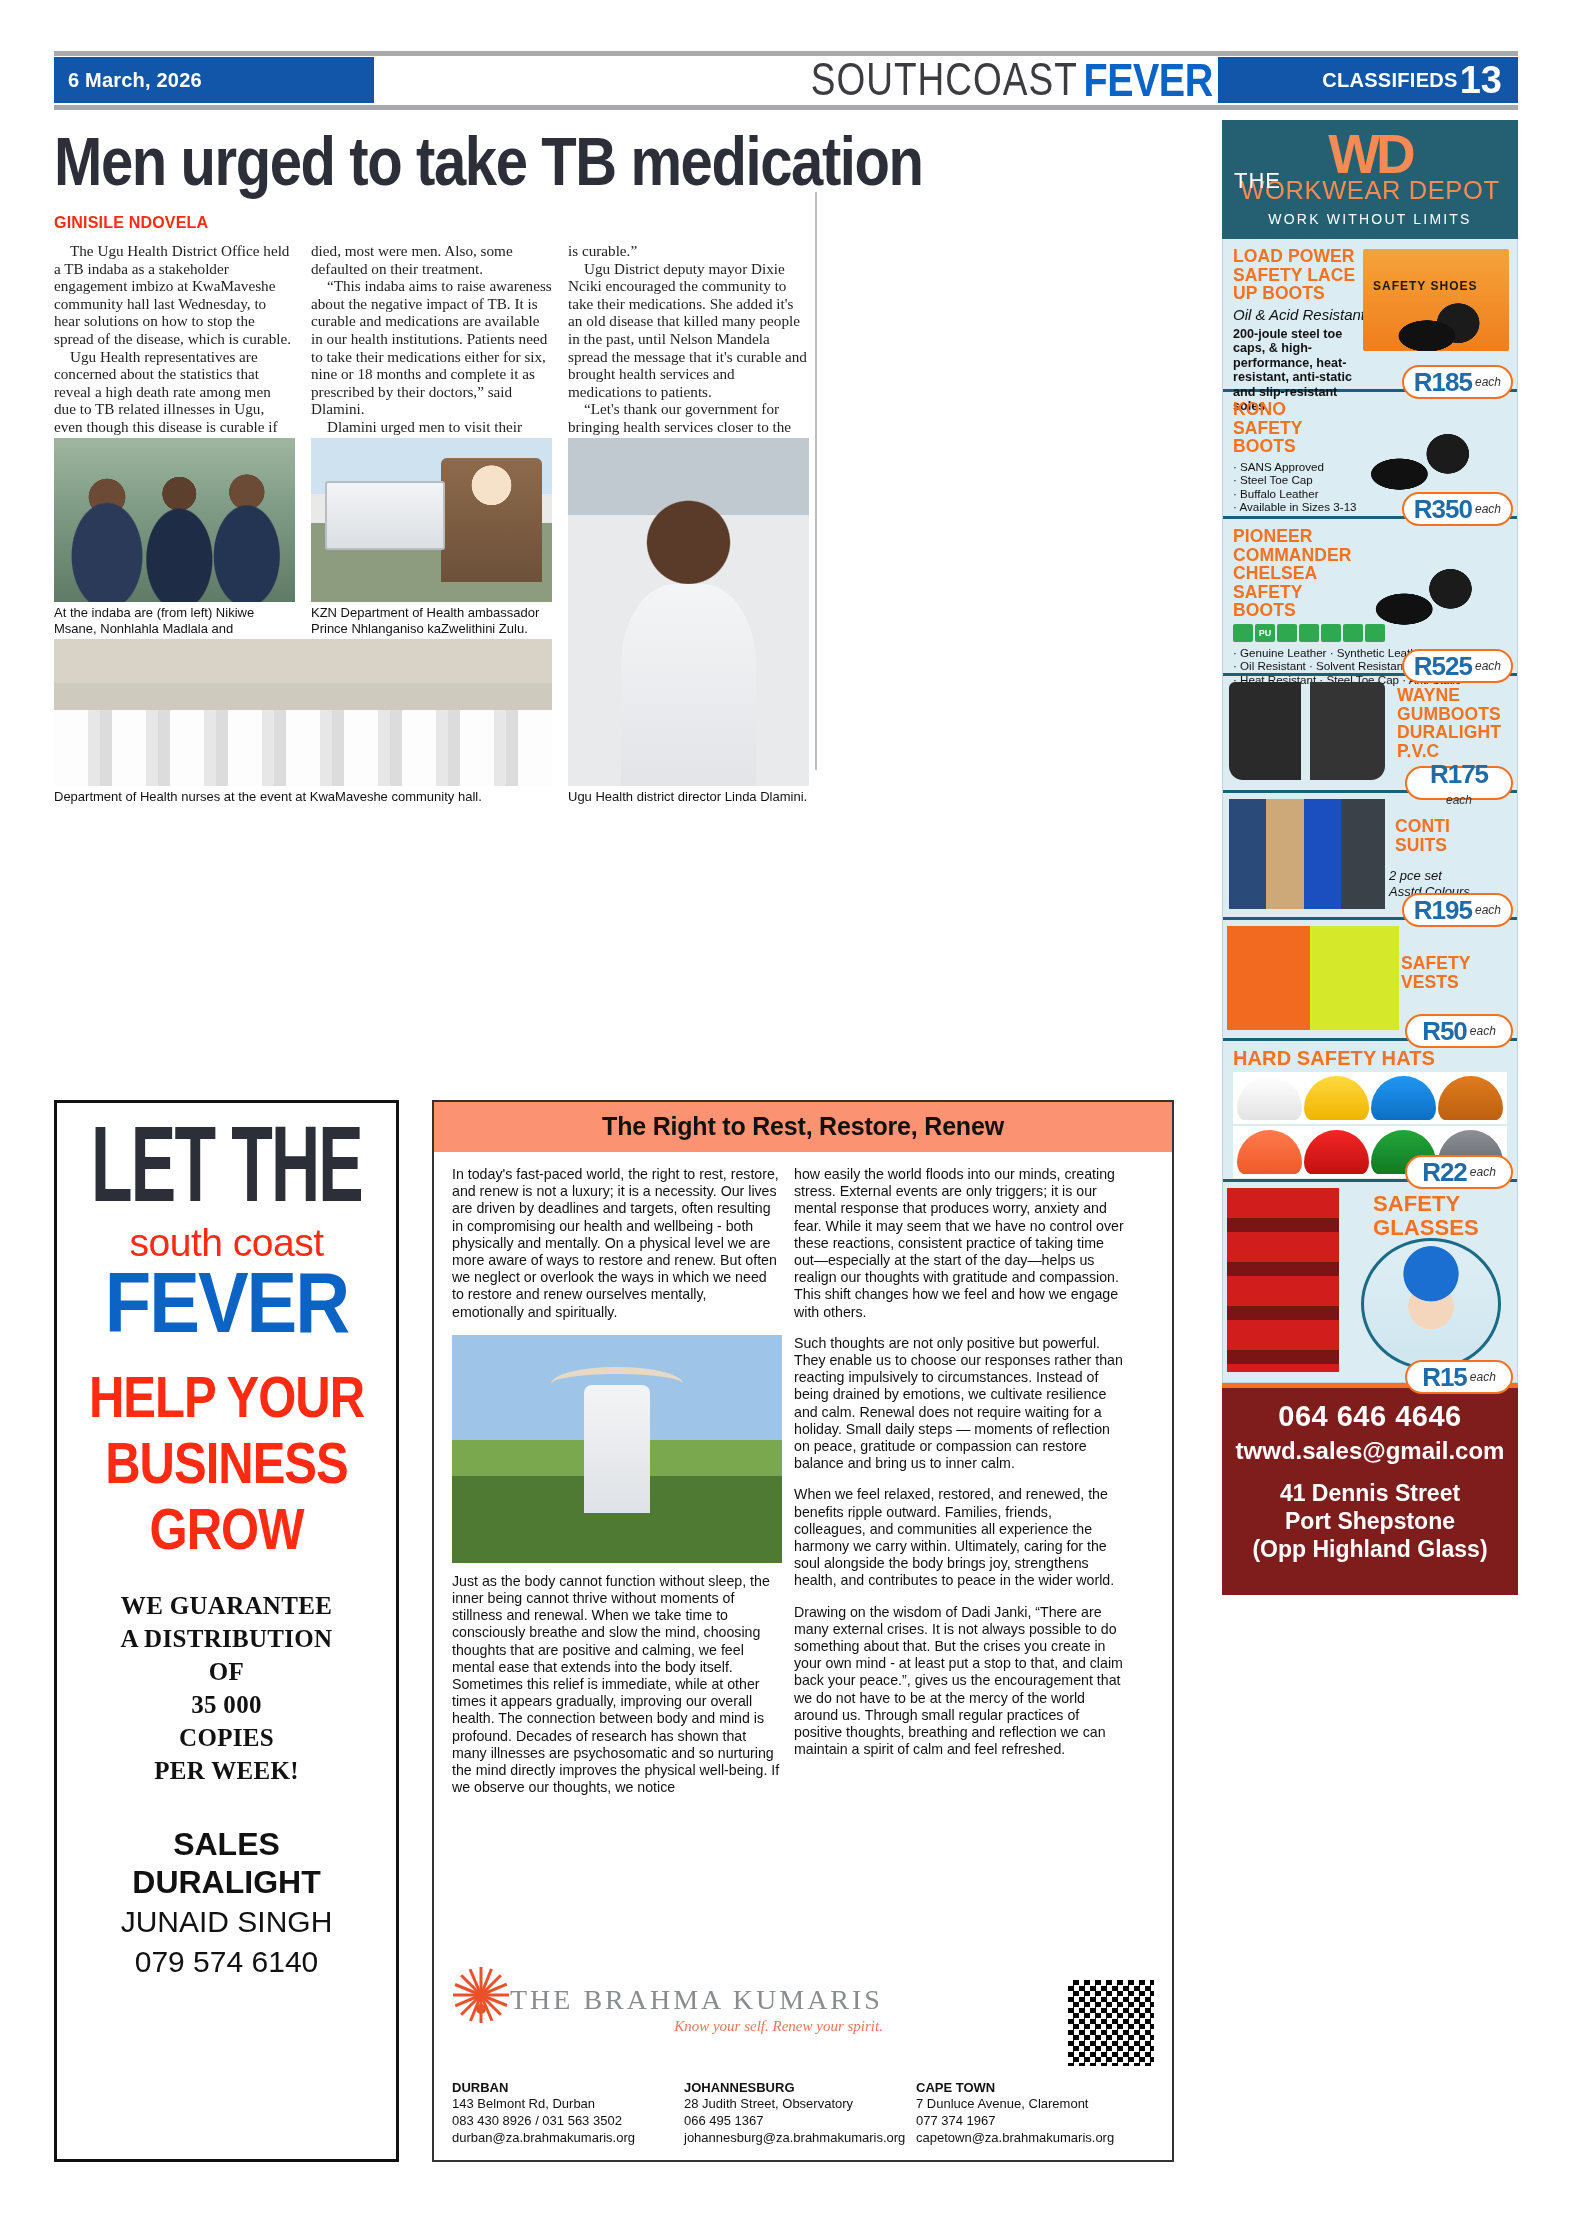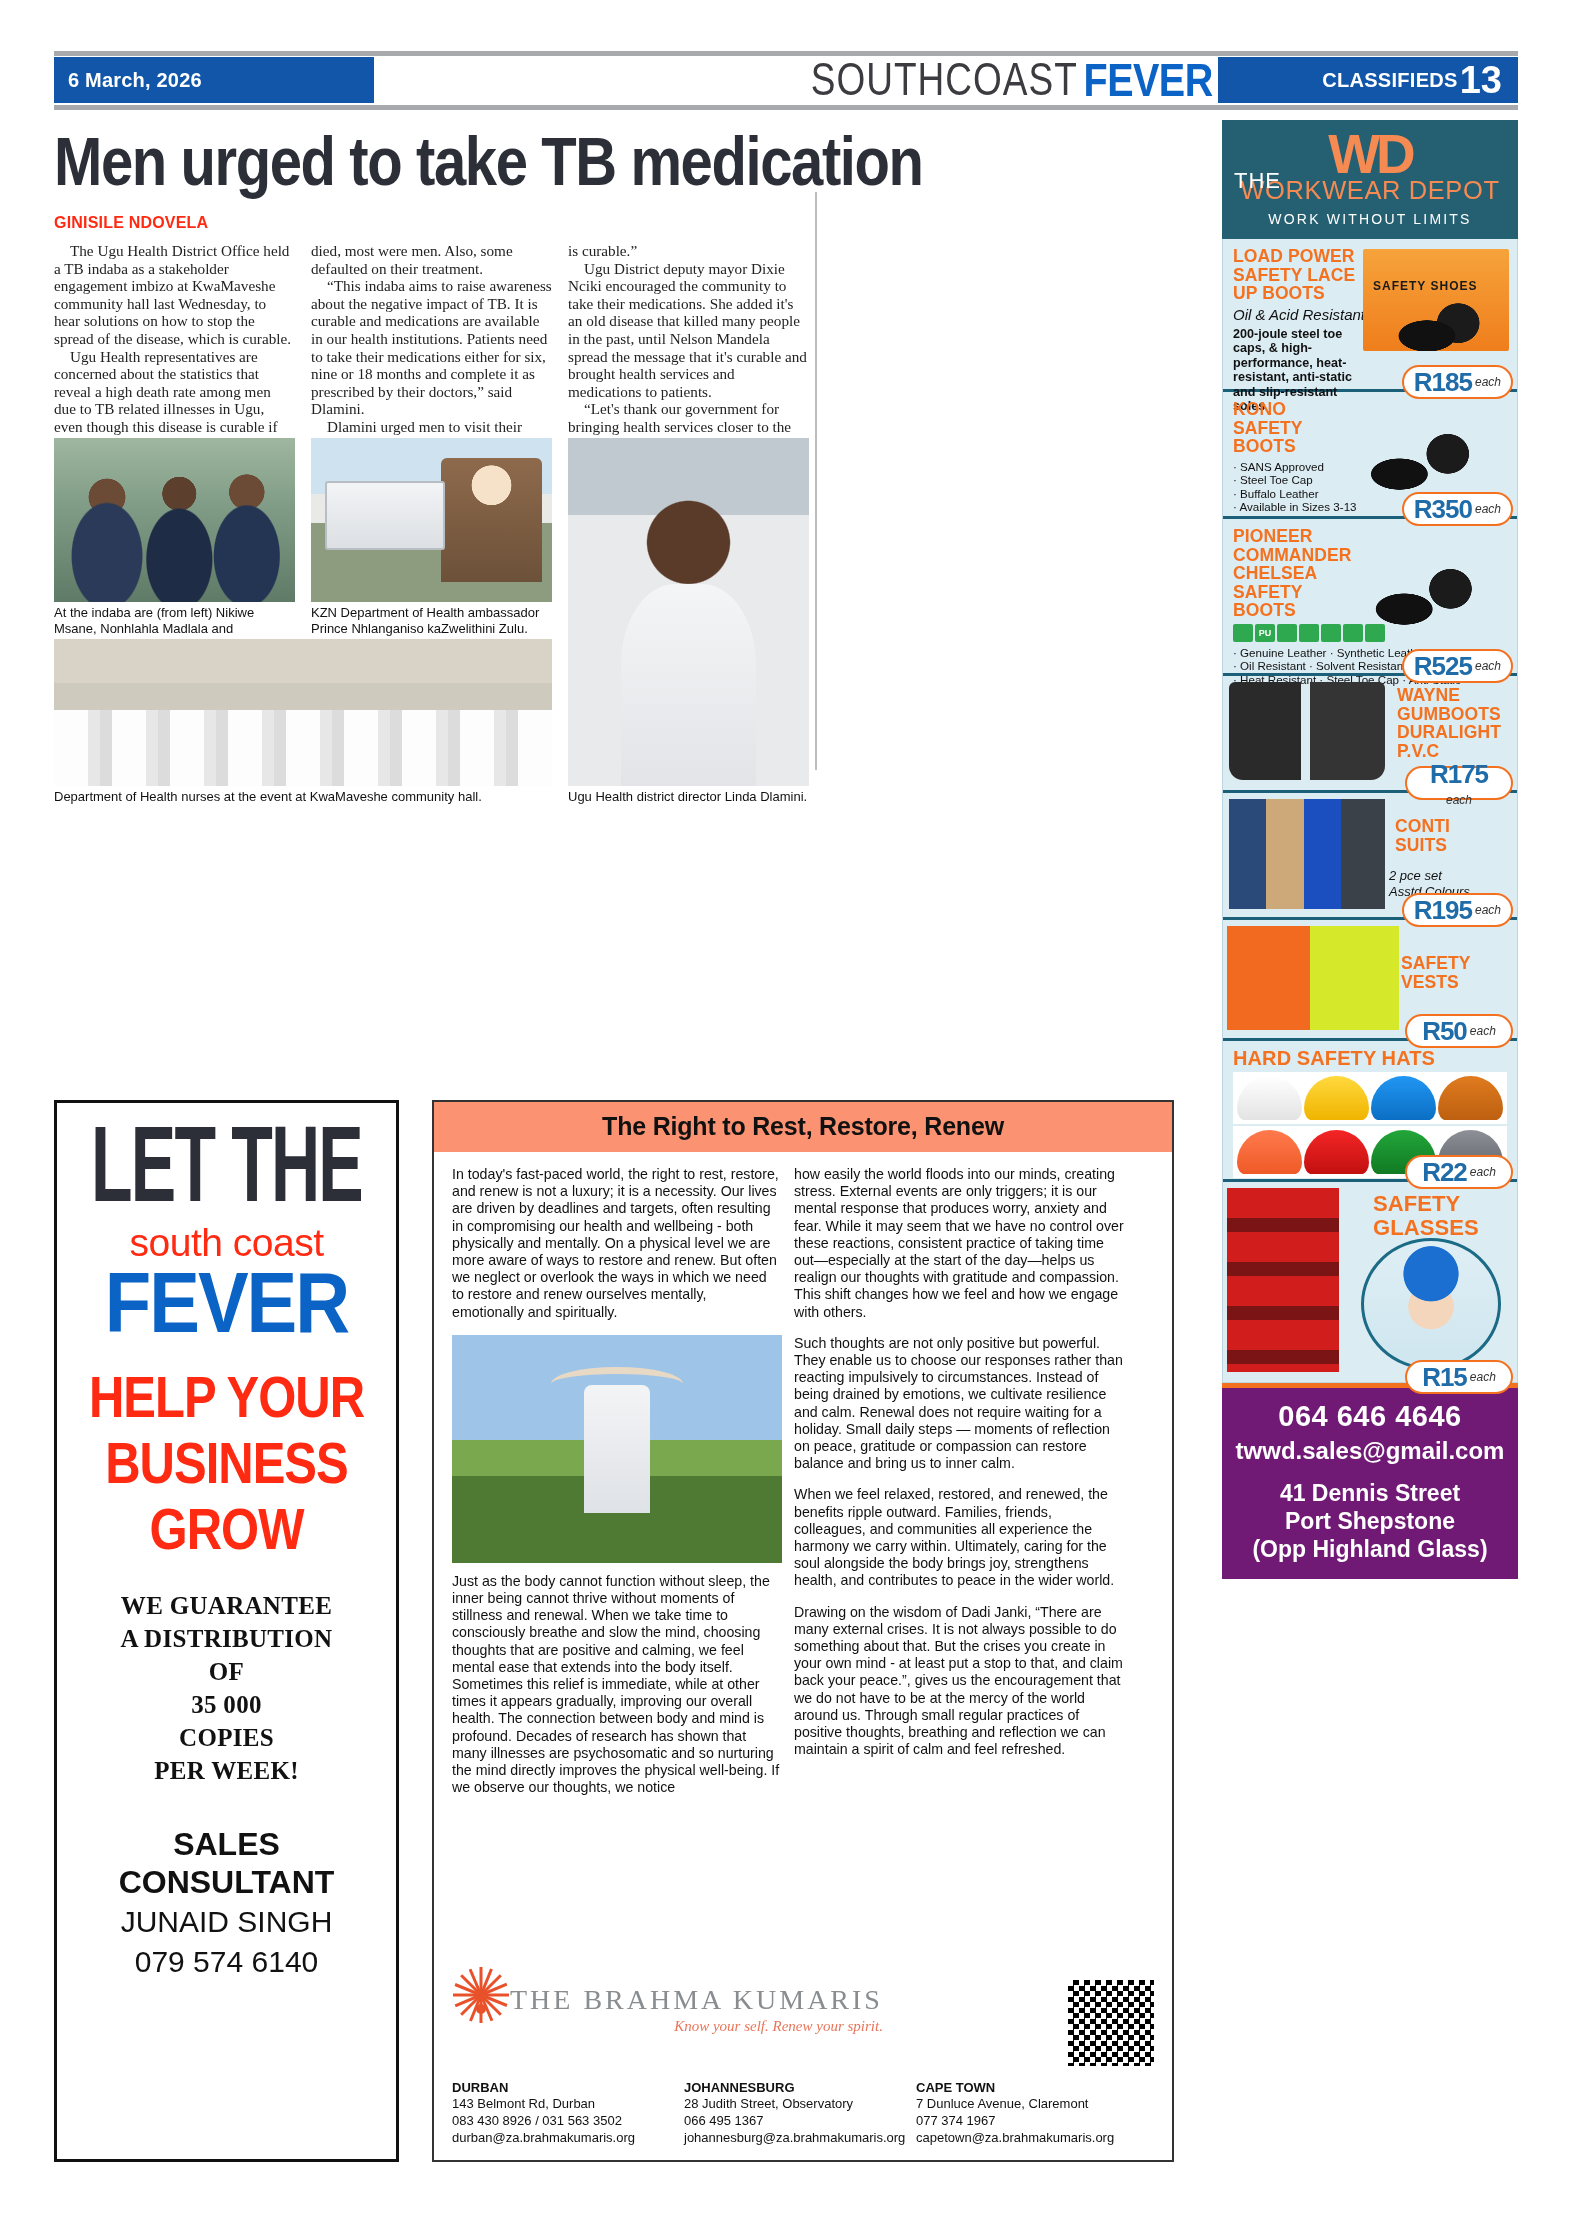--- a/index.html
+++ b/index.html
@@ -131,21 +131,21 @@
   .prodimg { position: absolute; }
   .boot { background:
       radial-gradient(ellipse 40px 22px at 40% 74%, #111 0 70%, transparent 72%),
       radial-gradient(ellipse 30px 28px at 66% 52%, #1b1b1b 0 70%, transparent 72%); }
   .photo-swatch { background: linear-gradient(#f6a33b,#ef7e1c); }
 
   .hats-grid { display: grid; grid-template-columns: repeat(4, 1fr); gap: 2px; background: #fff; padding: 4px; }
   .hat { height: 44px; border-radius: 50% 50% 12% 12%/ 74% 74% 26% 26%; }
 
   .wd-foot-line { height: 5px; background: #f4711f; }
-  .wd-contact { background: #701a75; color: #fff; text-align: center; padding: 12px 6px 16px; }
+  .wd-contact { background: #7f1d1d; color: #fff; text-align: center; padding: 12px 6px 32px; }
   .wd-contact .ph2 { font-size: 29px; font-weight: bold; letter-spacing: .5px; }
   .wd-contact .em { font-size: 24px; font-weight: bold; margin-top: 4px; }
   .wd-contact .ad1 { font-size: 23px; font-weight: bold; margin-top: 14px; line-height: 28px; }
 
   
   .fever-ad {
     position: absolute; left: 54px; top: 1100px; width: 345px; height: 1062px;
     border: 3px solid #111; background: #fff; text-align: center; padding: 12px 8px;
   }
   .fa-let { font-size: 74px; font-weight: bold; color: #2c2f38; letter-spacing: -2px;
@@ -437,21 +437,21 @@
     <div class="fa-help" style="white-space:pre-line;" data-interactable="false">HELP YOUR
 BUSINESS
 GROW</div>
     <div class="fa-guar" style="white-space:pre-line;" data-interactable="false">WE GUARANTEE
 A DISTRIBUTION
 OF
 35 000
 COPIES
 PER WEEK!</div>
     <div class="fa-sales" style="white-space:pre-line;" data-interactable="false">SALES
-CONSULTANT</div>
+DURALIGHT</div>
     <div class="fa-name" data-interactable="false">JUNAID SINGH</div>
     <div class="fa-name" data-interactable="true">079 574 6140</div>
   </div>
 
   <div class="bk" data-interactable="false">
     <div class="bk-head" data-interactable="false">
       <h3 data-interactable="false">The Right to Rest, Restore, Renew</h3>
     </div>
     <div class="bk-cols" data-interactable="false">
       <div class="bk-col" data-interactable="false">

